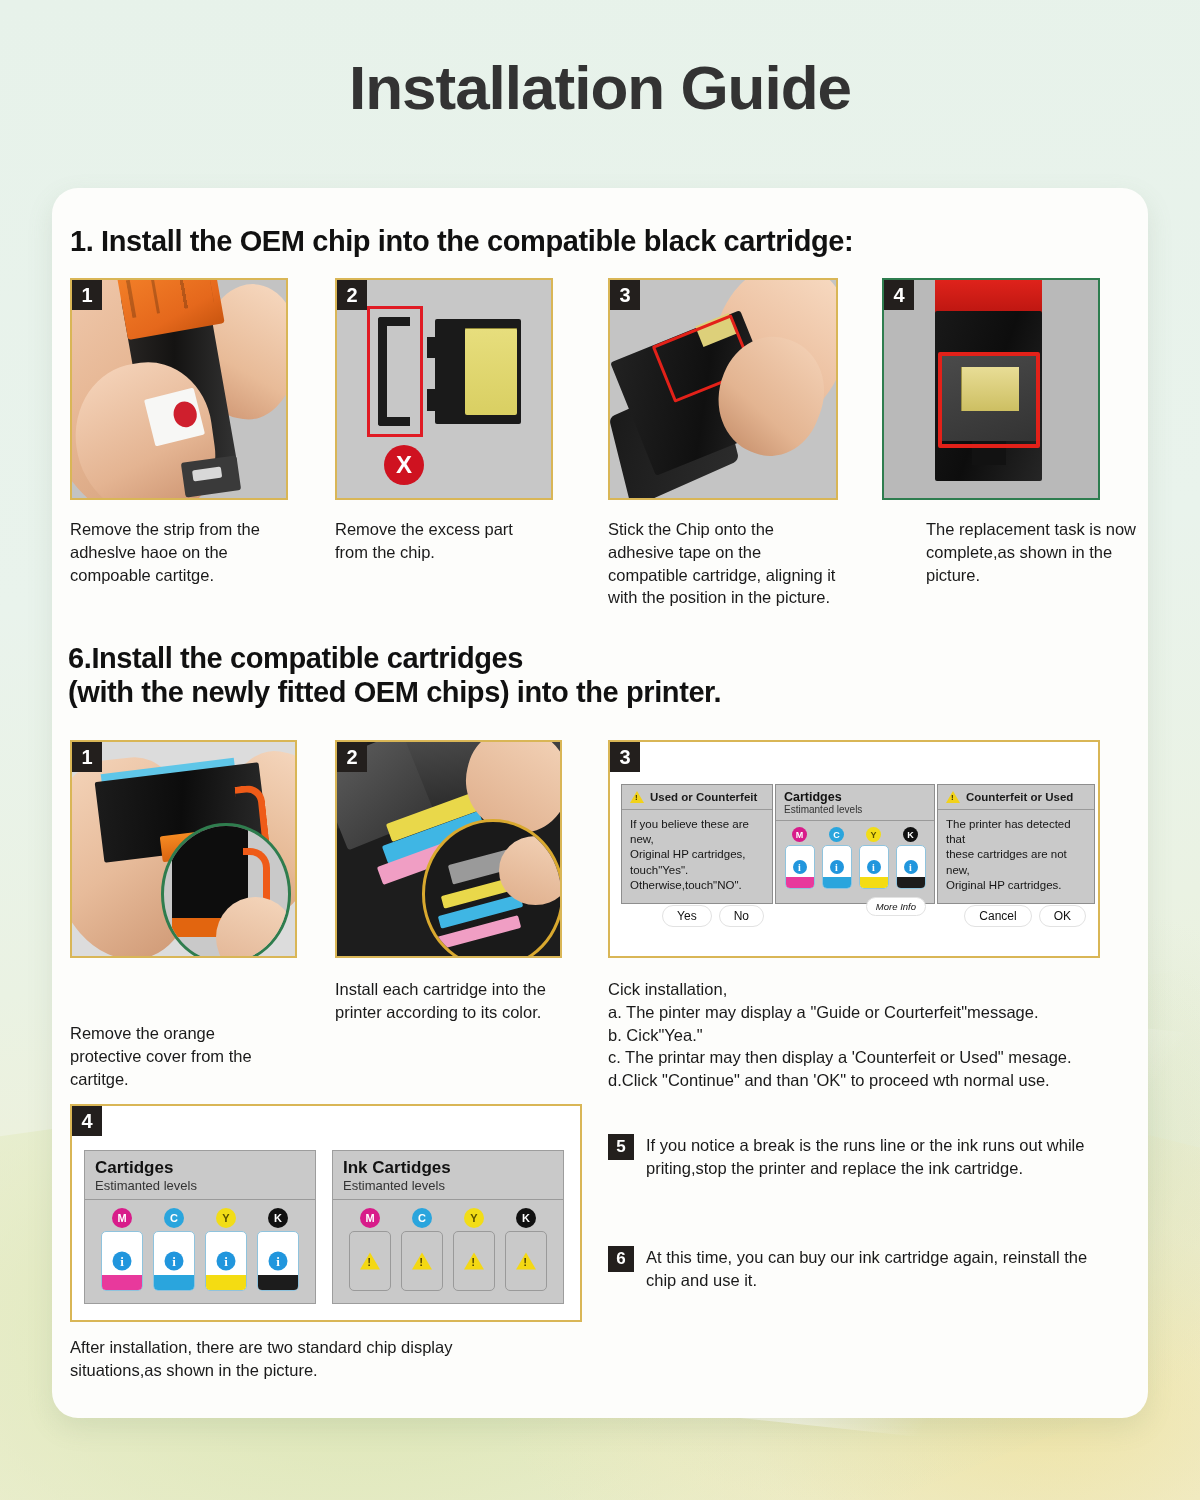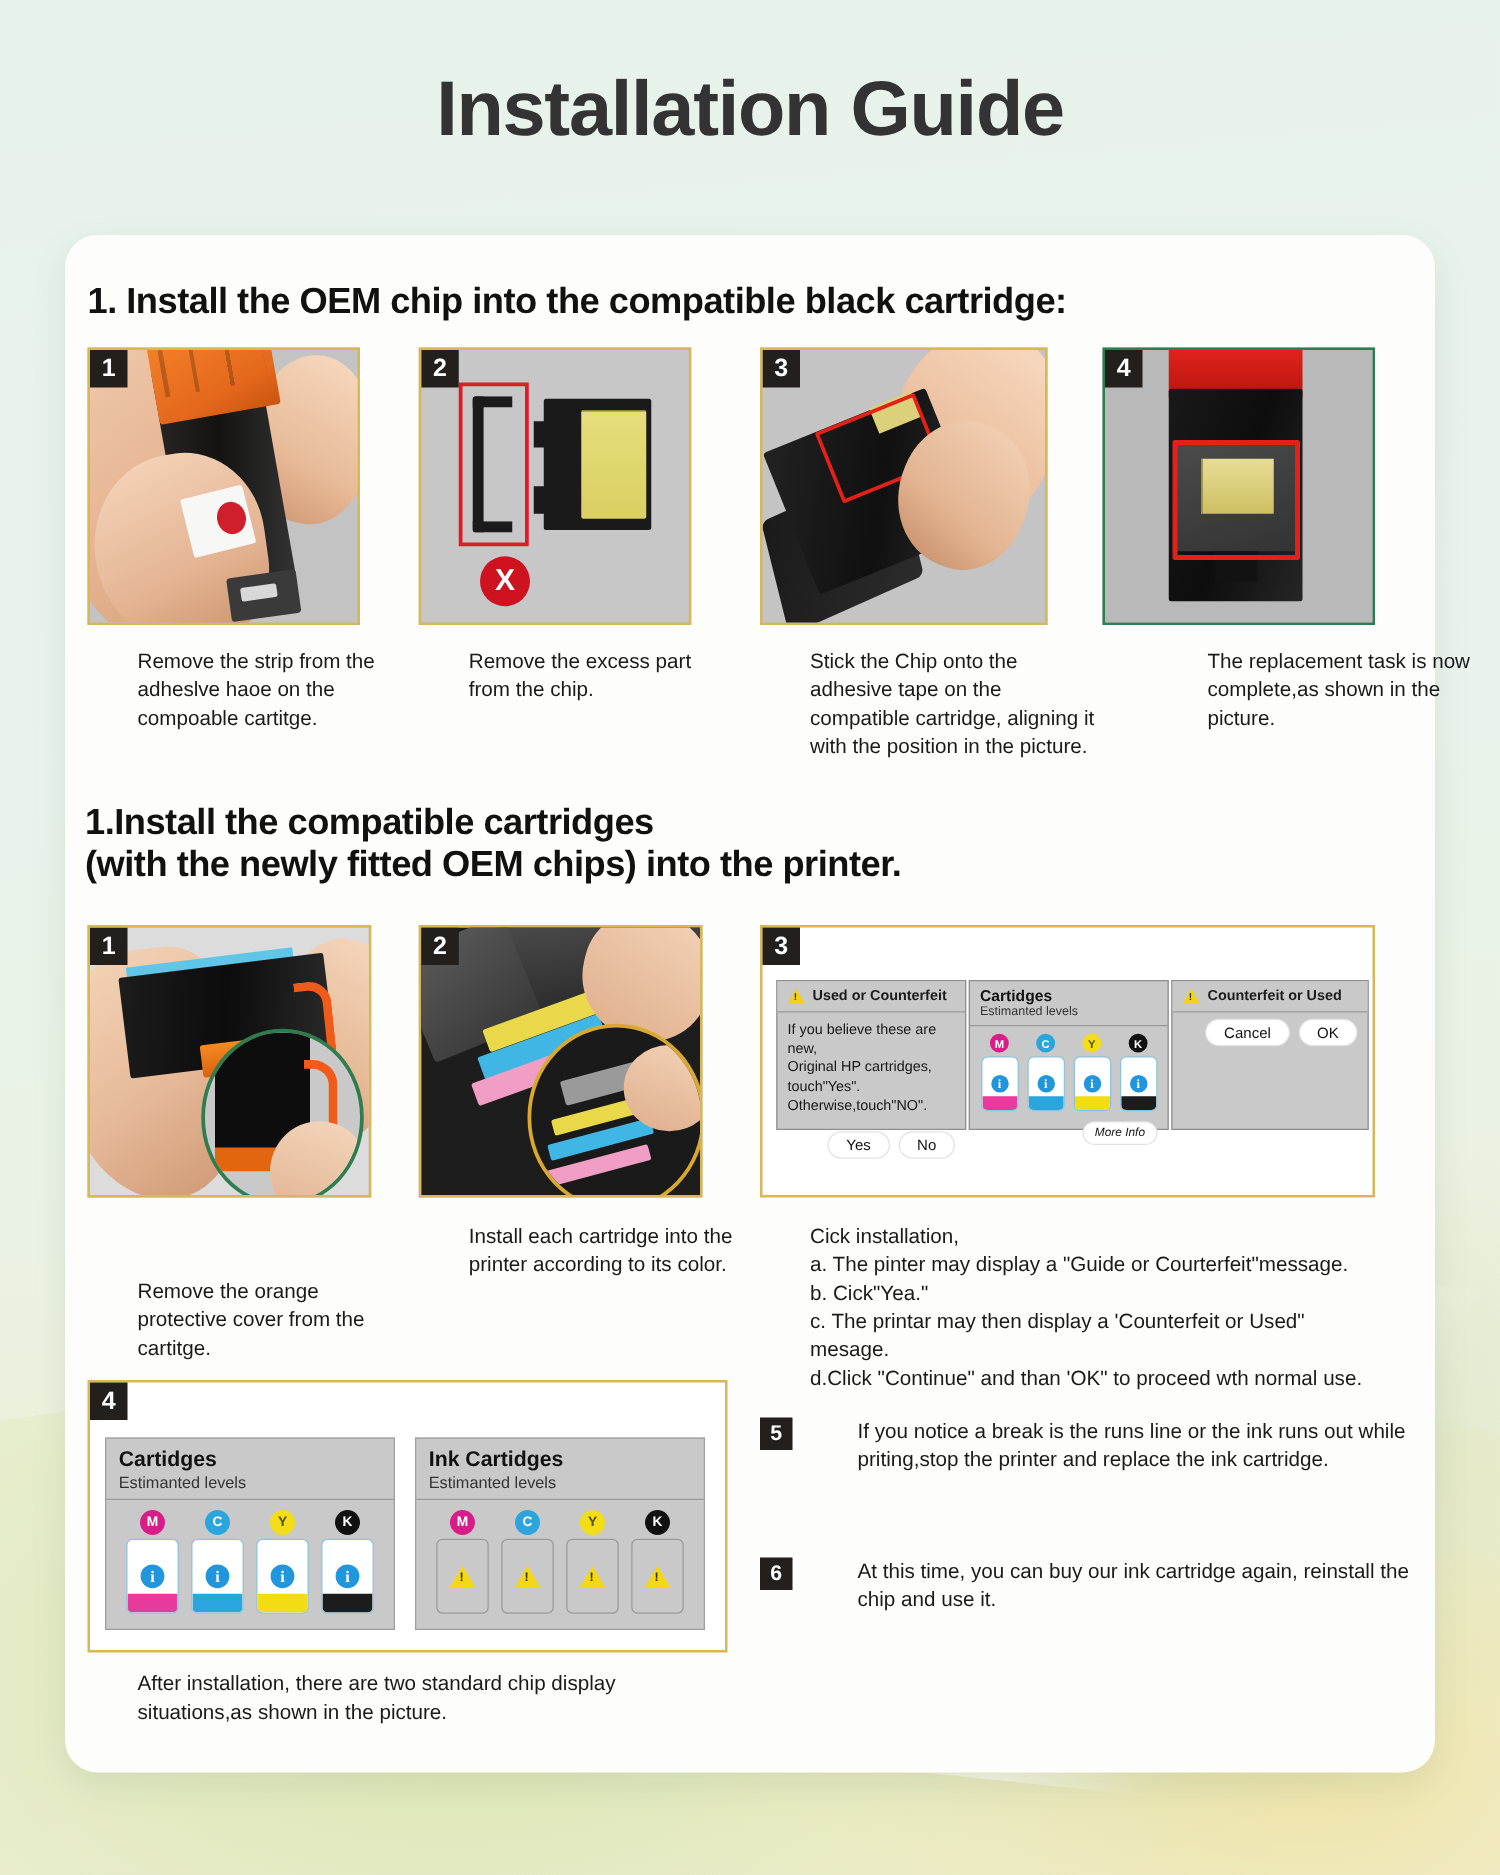--- a/index.html
+++ b/index.html
@@ -98,21 +98,20 @@
     font-size: 20px;
     font-weight: 700;
     display: flex; align-items: center; justify-content: center;
     z-index: 6;
   }
 
   .caption {
     font-size: 16.5px;
     line-height: 1.38;
     color: #1a1a1a;
-    margin-left: 40px;
   }
 
   
   .photo { position: absolute; inset: 0; }
 
   
   .p1-bg { position:absolute; inset:0; background:#c3c3c3; }
   .p1-hand-a { position:absolute; left:-16%; top:-6%; width:78%; height:118%;
     background:linear-gradient(150deg,#f2cdb2 0%,#e6b693 48%,#cf9a76 100%);
     border-radius:52% 40% 46% 58%; transform:rotate(-12deg); }
@@ -368,21 +367,21 @@
         <div class="p4-notch"></div>
         <div class="p4-redbox"></div>
     </div>
   </div>
 
   <div class="caption" style="position:absolute;left:18px;top:330px;width:200px;">Remove the strip from the adheslve haoe on the compoable cartitge.</div>
   <div class="caption" style="position:absolute;left:283px;top:330px;width:200px;">Remove the excess part from the chip.</div>
   <div class="caption" style="position:absolute;left:556px;top:330px;width:228px;">Stick the Chip onto the adhesive tape on the compatible cartridge, aligning it with the position in the picture.</div>
   <div class="caption" style="position:absolute;left:874px;top:330px;width:215px;">The replacement task is now complete,as shown in the picture.</div>
 
-  <div class="section-head" style="position:absolute;left:16px;top:453px;width:1060px;">1.Install the compatible cartridges</div>
+  <div class="section-head" style="position:absolute;left:16px;top:453px;width:1060px;">6.Install the compatible cartridges</div>
   <div class="section-head" style="position:absolute;left:16px;top:487px;width:1060px;">(with the newly fitted OEM chips) into the printer.</div>
 
   <div class="tile" style="position:absolute;left:18px;top:552px;width:227px;height:218px;">
     <div class="badge">1</div>
     <div class="photo">
       <div class="q1-bg"></div>
         <div class="q1-hand"></div>
         <div class="q1-hand2"></div>
       <div class="q1-cyan"></div>
         <div class="q1-cart"></div>
@@ -475,20 +474,23 @@
         <div class="ui-foot" style="padding-top:0;">
           <div class="ui-btn small">More Info</div>
         </div>
       </div>
 
       <div class="ui-dialog" style="width:158px;height:120px;">
         <div class="ui-head">
           <span class="warn-tri"></span>
           <span>Counterfeit or Used</span>
         </div>
+        <div class="ui-body" style="white-space:pre-line;">The printer has detected that
+these cartridges are not new,
+Original HP cartridges.</div>
         <div class="ui-foot">
           <div class="ui-btn">Cancel</div>
           <div class="ui-btn">OK</div>
         </div>
       </div>
 
     </div>
   </div>
 
   <div class="caption" style="position:absolute;left:18px;top:834px;width:215px;">Remove the orange protective cover from the cartitge.</div>

